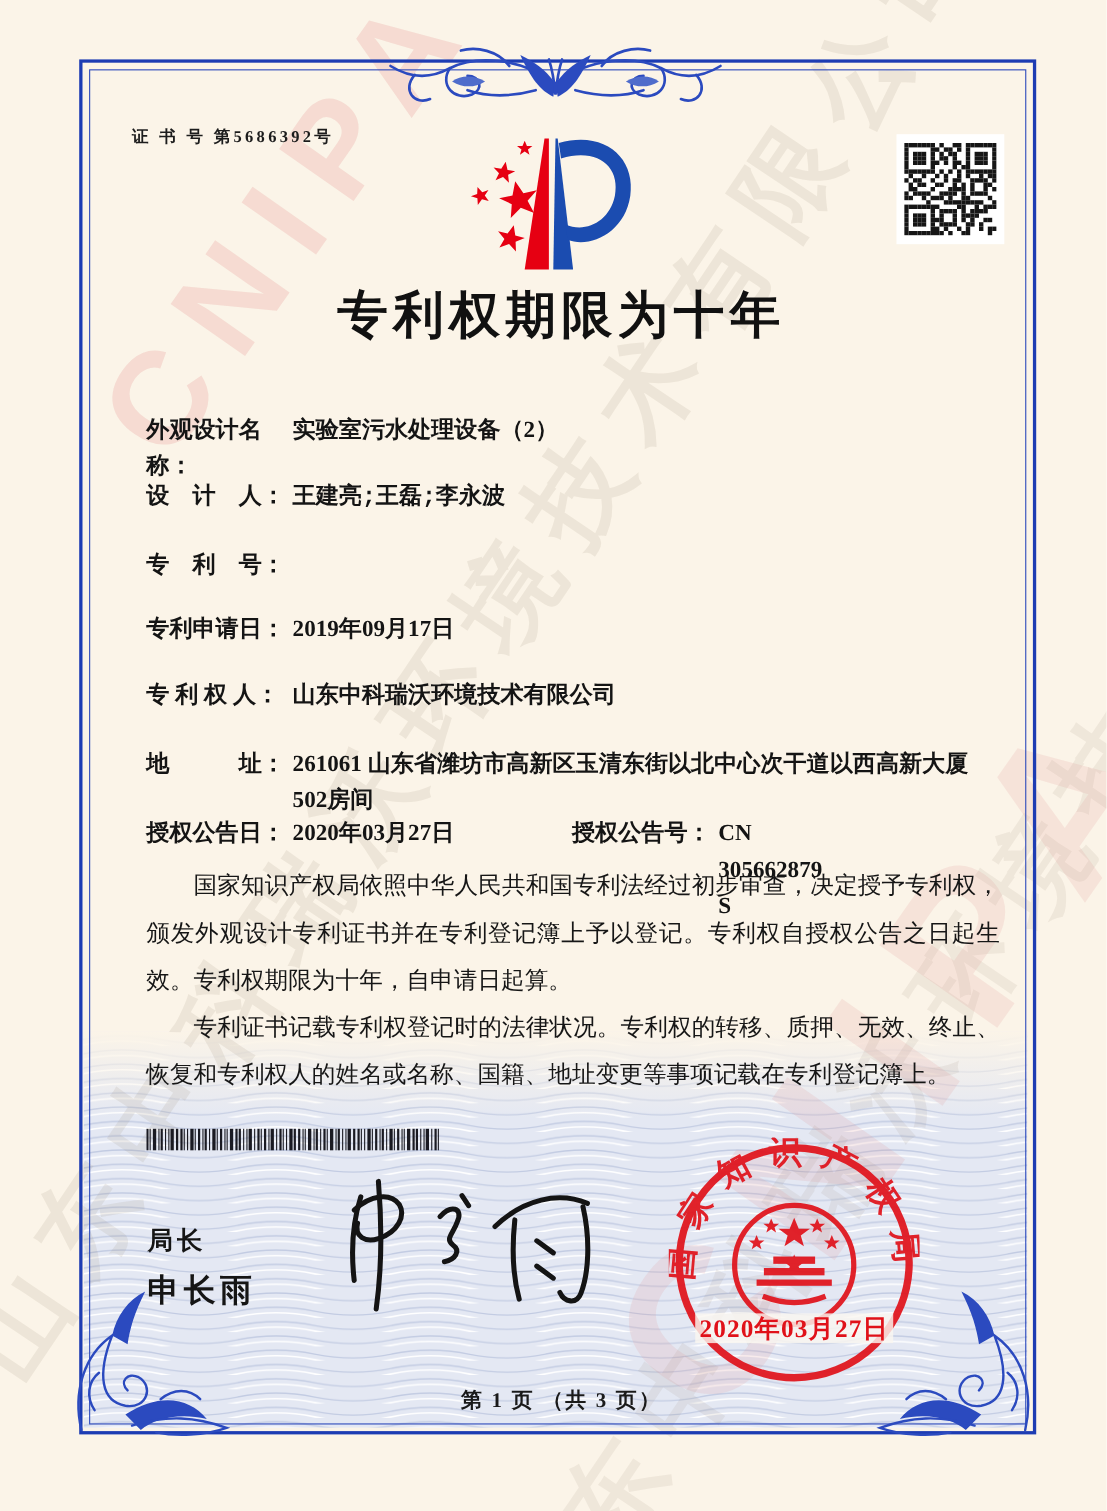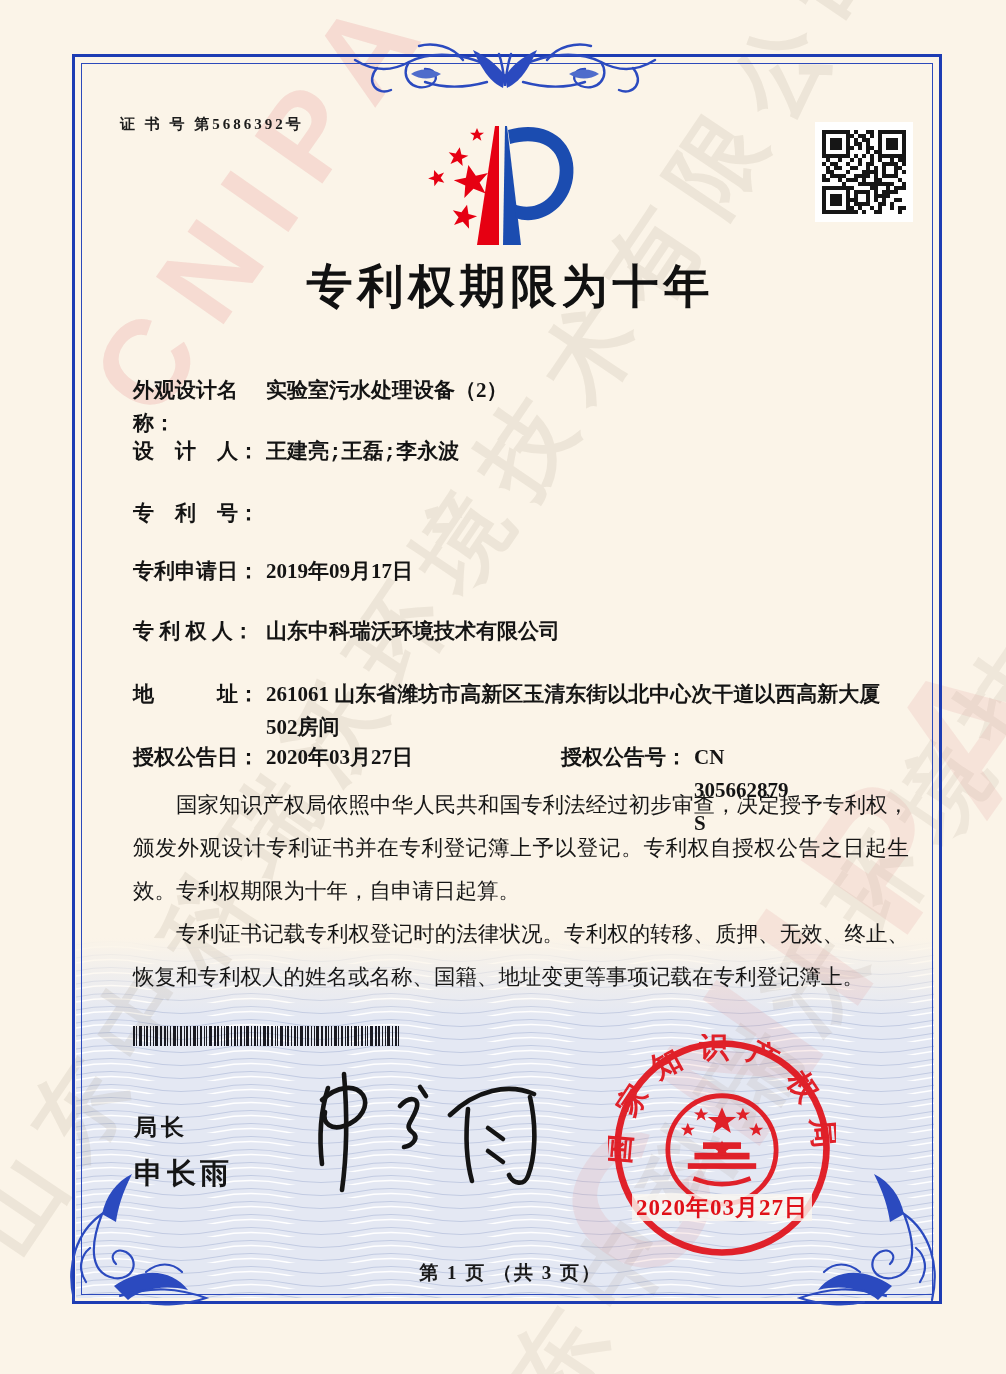--- a/index.html
+++ b/index.html
@@ -24,21 +24,21 @@
   
   .content{position:absolute;inset:0;z-index:5;}
   .cert-no{position:absolute;left:120px;top:115px;font-size:15px;font-weight:600;letter-spacing:3px;color:#1c1c1c;}
   .logo{position:absolute;left:420px;top:116px;}
   .qr-box{position:absolute;left:815px;top:122px;width:98px;height:100px;background:#fff;display:flex;align-items:center;justify-content:center;}
   .title{position:absolute;left:85px;right:70px;top:256px;text-align:center;font-size:46px;font-weight:700;letter-spacing:5px;color:#111;}
 
   .frow{position:absolute;left:133px;display:flex;font-size:21px;font-weight:600;color:#141414;line-height:33px;}
   .flabel{width:133px;flex:none;}
   .fvalue{max-width:655px;}
-  .pair2{position:absolute;left:387px;top:0;display:flex;margin-left:41px;}
+  .pair2{position:absolute;left:387px;top:0;display:flex;}
 
   .paras{position:absolute;left:133px;top:784px;width:776px;font-size:21.5px;color:#161616;}
   .paras p{margin:0;text-indent:2em;line-height:43px;text-align:justify;}
 
   .barcode{position:absolute;left:133px;top:1026px;}
   .officer-title{position:absolute;left:134px;top:1112px;font-size:23px;font-weight:600;color:#151515;letter-spacing:4px;}
   .officer-name{position:absolute;left:134px;top:1154px;font-size:29px;font-weight:700;color:#151515;letter-spacing:4px;}
   .signature{position:absolute;left:292px;top:1068px;}
   .seal{position:absolute;left:608px;top:1034px;}
   .seal-date{position:absolute;left:608px;top:1192px;width:228px;text-align:center;font-size:23px;font-weight:700;color:#e01119;letter-spacing:1px;}

